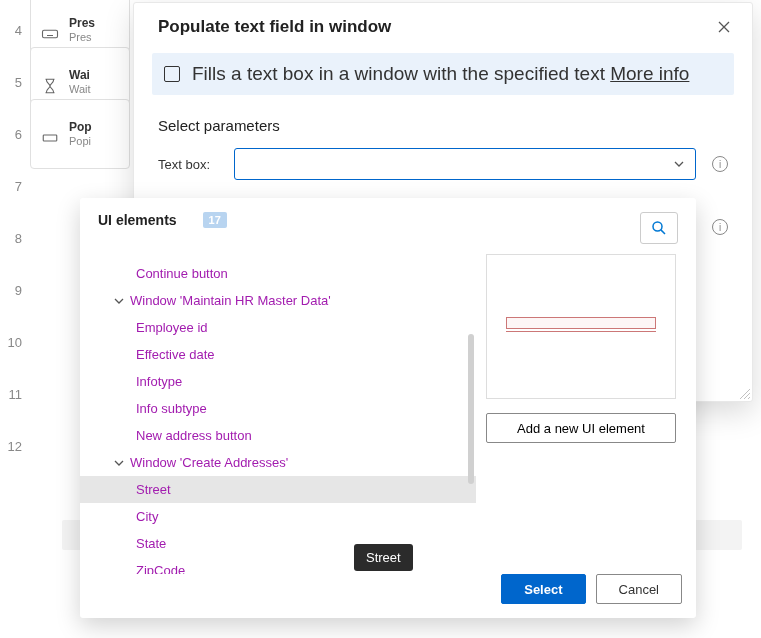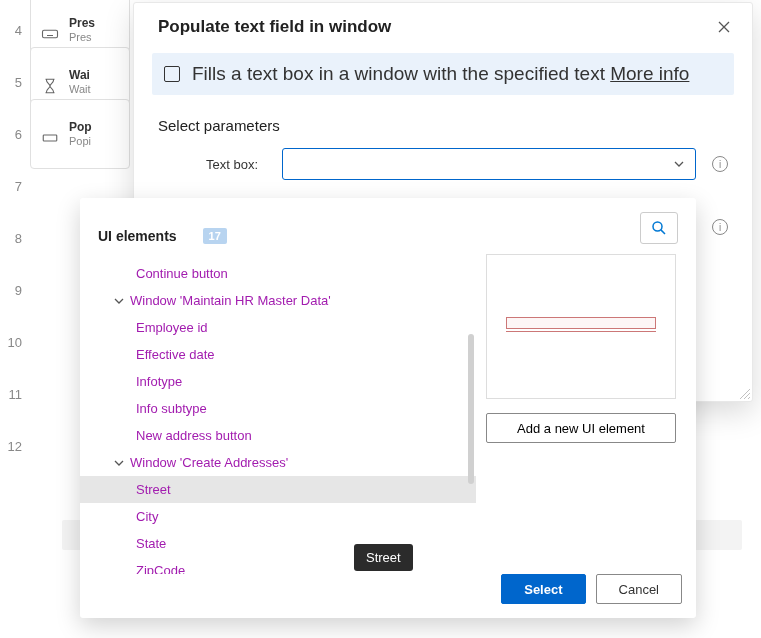--- a/index.html
+++ b/index.html
@@ -22,35 +22,35 @@
   .modal-title { font-size: 17px; font-weight: 600; color: #222; }
   .close-x { width: 16px; height: 16px; cursor: pointer; color: #555; }
 
   .info-strip { margin: 10px 18px 0 18px; background: #eaf2fb; border-radius:2px; padding: 10px 12px; display: flex; align-items: center; gap: 12px; font-size: 19px; color: #333; }
   .info-box-icon { width: 16px; height: 16px; border: 1.5px solid #333; border-radius: 2px; flex-shrink: 0; position: relative; }
   .info-text { }
   .more-link { color: #333; text-decoration: underline; cursor: pointer; }
 
   .section-title { font-size: 15px; color: #222; margin: 22px 0 14px 24px; }
 
-  .param-row { display: flex; align-items: center; padding: 0 24px; gap: 16px; margin-left: 48px; }
+  .param-row { display: flex; align-items: center; padding: 0 24px; gap: 16px; }
   .param-label { font-size: 13px; color: #333; width: 60px; }
   .dropdown { flex: 1; height: 32px; border: 1px solid #0066cc; border-radius: 3px; display: flex; align-items: center; justify-content: flex-end; padding: 0 10px; cursor: pointer; }
   .chevron { width: 12px; height: 12px; color: #555; }
   .hint-icon { width: 16px; height: 16px; border: 1.2px solid #888; border-radius: 50%; display: flex; align-items: center; justify-content: center; font-size: 10px; color: #888; cursor: pointer; }
   .second-hint { position:absolute; right:24px; top: 216px; }
 
   .modal-resize { position:absolute; right:2px; bottom:2px; width:12px; height:12px; opacity:0.4; }
 
   
   .run-btn { position: absolute; right: 18px; top: 348px; width: 32px; height: 22px; border:1px solid #333; background:#fff; }
 
   
   .picker { position: absolute; left: 80px; top: 198px; width: 616px; height: 420px; background: #fff; box-shadow: 0 8px 24px rgba(0,0,0,0.18); border-radius: 3px; }
-  .picker-header { display: flex; justify-content: space-between; align-items: flex-end; padding: 14px 18px 10px 18px; }
+  .picker-header { display: flex; justify-content: space-between; align-items: flex-start; padding: 14px 18px 10px 18px; }
   .picker-title-wrap { display: flex; align-items: center; gap: 10px; }
   .picker-title { font-size: 14px; font-weight: 600; color: #222; }
   .count-badge { background: #b8d4f0; color: #fff; font-size: 11px; padding: 2px 6px; border-radius: 2px; font-weight:600;margin-left:16px; }
   .search-btn { width: 38px; height: 32px; border: 1px solid #ccc; border-radius: 3px; display: flex; align-items: center; justify-content: center; cursor: pointer; }
   .search-btn svg { width: 18px; height: 18px; color: #0078d4; }
 
   .picker-body { display: flex; height: 320px; }
   .tree-pane { flex: 1; overflow-y: auto; position: relative; padding-top:6px; }
   .preview-pane { width: 220px; padding: 0 18px 0 8px; display: flex; flex-direction: column; align-items:center; }
   .preview-box { width: 190px; height: 145px; border: 1px solid #ddd; background: #fff; display:flex; align-items:center; justify-content:center; }

